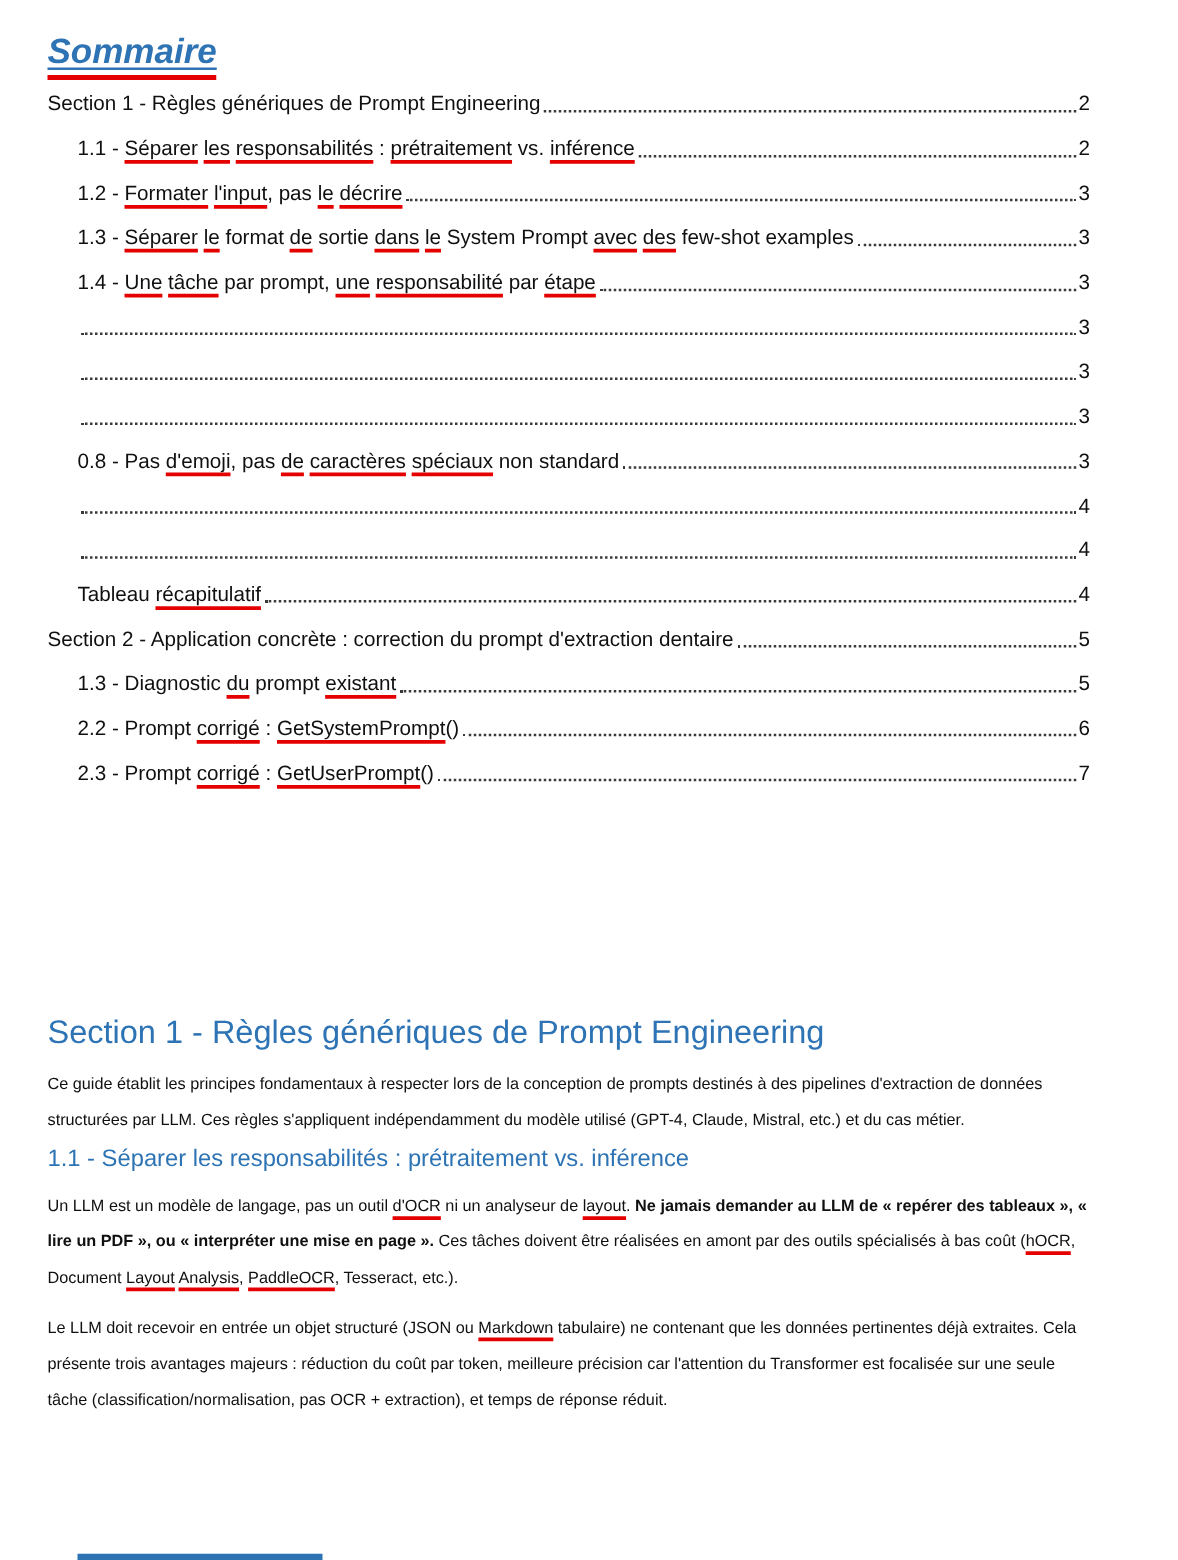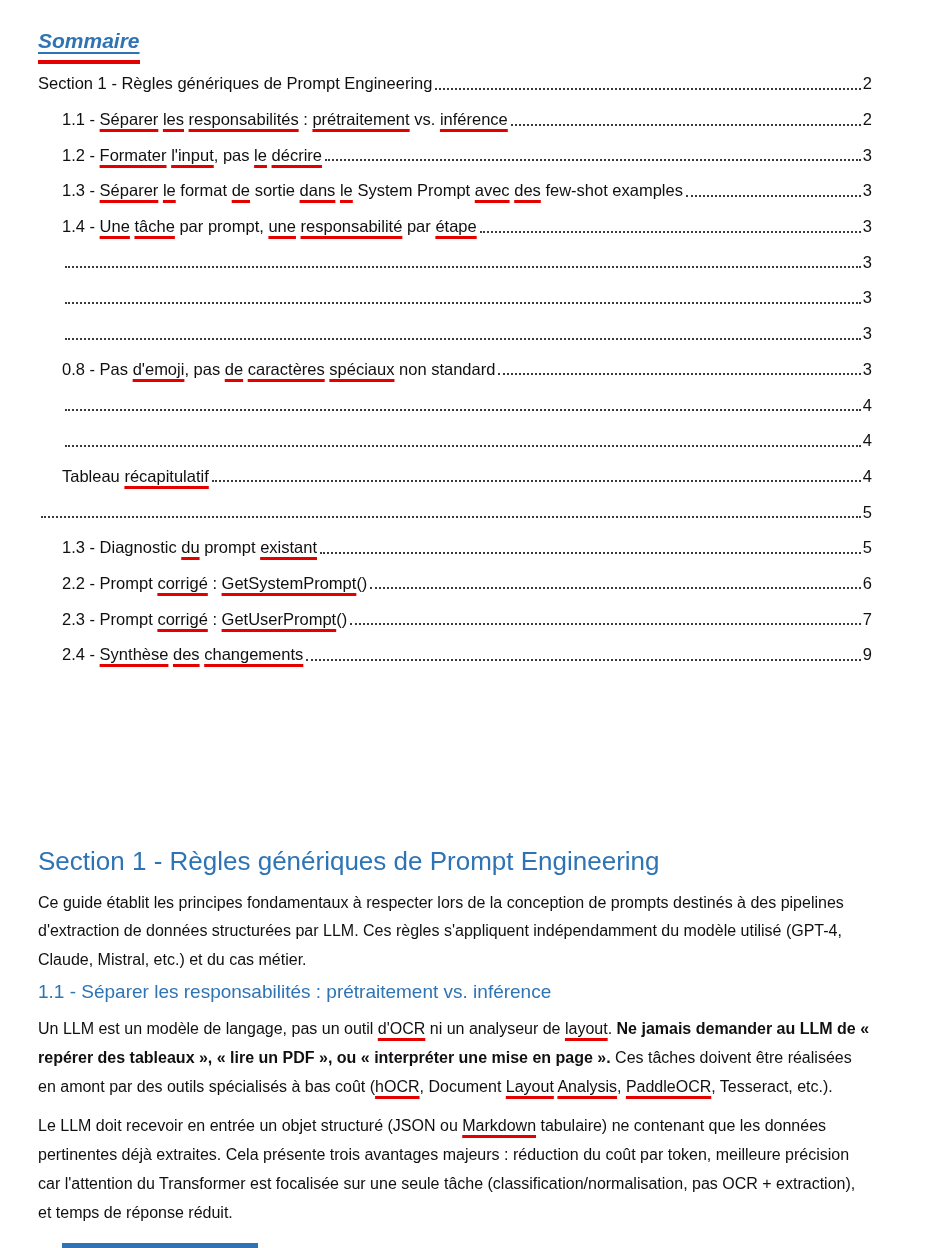--- a/index.html
+++ b/index.html
@@ -6,21 +6,21 @@
   .page{
     position:relative;
     width:942px;height:1248px;
     overflow:hidden;
     background:#fff;
     box-sizing:border-box;
     padding:24px 70px 0 38px;
     font-family:"Liberation Sans",sans-serif;
     color:#101010;
   }
-  .toc-title{margin:0;font-size:21px;line-height:34px;font-style:italic;font-weight:bold;color:var(--blue);}
+  .toc-title{margin:0;font-size:28px;line-height:34px;font-style:italic;font-weight:bold;color:var(--blue);}
   .toc-title-inner{
     display:inline-block;
     text-decoration:underline;
     text-decoration-color:var(--blue);
     text-decoration-thickness:2px;
     text-underline-offset:4px;
     border-bottom:4px solid var(--red);
     padding-bottom:2px;
   }
   .toc{margin-top:2px;}
@@ -31,21 +31,21 @@
   .toc-page{white-space:nowrap;}
   .sp{
     text-decoration:underline;
     text-decoration-color:var(--red);
     text-decoration-thickness:2.6px;
     text-underline-offset:4px;
     text-decoration-skip-ink:none;
   }
   h2.sec{margin:172px 0 0;font-weight:400;font-size:26px;line-height:33px;color:var(--blue);}
   h3.sub{margin:4px 0 0;font-weight:400;font-size:19px;line-height:25px;color:var(--blue);}
-  p.body{margin:11px 0 0;font-size:16px;line-height:28.8px;}
+  p.body{margin:11px 0 0;font-size:13px;line-height:28.8px;}
   .bold{font-weight:700;}
   .clipped-heading{position:absolute;left:62px;bottom:0;width:196px;height:5px;background:var(--blue);}
 </style>
 </head>
 <body>
 
 <div class="page" style="color: rgb(16, 16, 16);">
 
   <h1 class="toc-title"><span class="toc-title-inner">Sommaire</span></h1>
 
@@ -99,43 +99,39 @@
       <div class="toc-row lvl2">
         <span class="leader"></span>
         <span class="toc-page">4</span>
       </div>
       <div class="toc-row lvl2">
         <span class="toc-label"><span>Tableau </span><span class="sp">récapitulatif</span></span>
         <span class="leader"></span>
         <span class="toc-page">4</span>
       </div>
       <div class="toc-row lvl1">
+        <span class="toc-label"><span>Section 2 - Application concrète : correction du prompt d'extraction dentaire</span></span>
         <span class="leader"></span>
         <span class="toc-page">5</span>
       </div>
       <div class="toc-row lvl2">
         <span class="toc-label"><span>1.3 - Diagnostic </span><span class="sp">du</span><span> prompt </span><span class="sp">existant</span></span>
         <span class="leader"></span>
         <span class="toc-page">5</span>
       </div>
       <div class="toc-row lvl2">
         <span class="toc-label"><span>2.2 - Prompt </span><span class="sp">corrigé</span><span> : </span><span class="sp">GetSystemPrompt</span><span>()</span></span>
         <span class="leader"></span>
         <span class="toc-page">6</span>
       </div>
       <div class="toc-row lvl2">
         <span class="toc-label"><span>2.3 - Prompt </span><span class="sp">corrigé</span><span> : </span><span class="sp">GetUserPrompt</span><span>()</span></span>
         <span class="leader"></span>
         <span class="toc-page">7</span>
       </div>
-      <div class="toc-row lvl2">
-        <span class="toc-label"><span>2.4 - </span><span class="sp">Synthèse</span><span> </span><span class="sp">des</span><span> </span><span class="sp">changements</span></span>
-        <span class="leader"></span>
-        <span class="toc-page">9</span>
-      </div>
     </nav>
 
   <h2 class="sec">Section 1 - Règles génériques de Prompt Engineering</h2>
 
   <p class="body"><span>Ce guide établit les principes fondamentaux à respecter lors de la conception de prompts destinés à des pipelines d'extraction de données structurées par LLM. Ces règles s'appliquent indépendamment du modèle utilisé (GPT-4, Claude, Mistral, etc.) et du cas métier.</span></p>
 
   <h3 class="sub">1.1 - Séparer les responsabilités : prétraitement vs. inférence</h3>
 
   <p class="body"><span>Un LLM est un modèle de langage, pas un outil </span><span class="sp">d'OCR</span><span> ni un analyseur de </span><span class="sp">layout</span><span>. </span><span class="bold">Ne jamais demander au LLM de « repérer des tableaux », « lire un PDF », ou « interpréter une mise en page ».</span><span> Ces tâches doivent être réalisées en amont par des outils spécialisés à bas coût (</span><span class="sp">hOCR</span><span>, Document </span><span class="sp">Layout</span><span> </span><span class="sp">Analysis</span><span>, </span><span class="sp">PaddleOCR</span><span>, Tesseract, etc.).</span></p>
 

